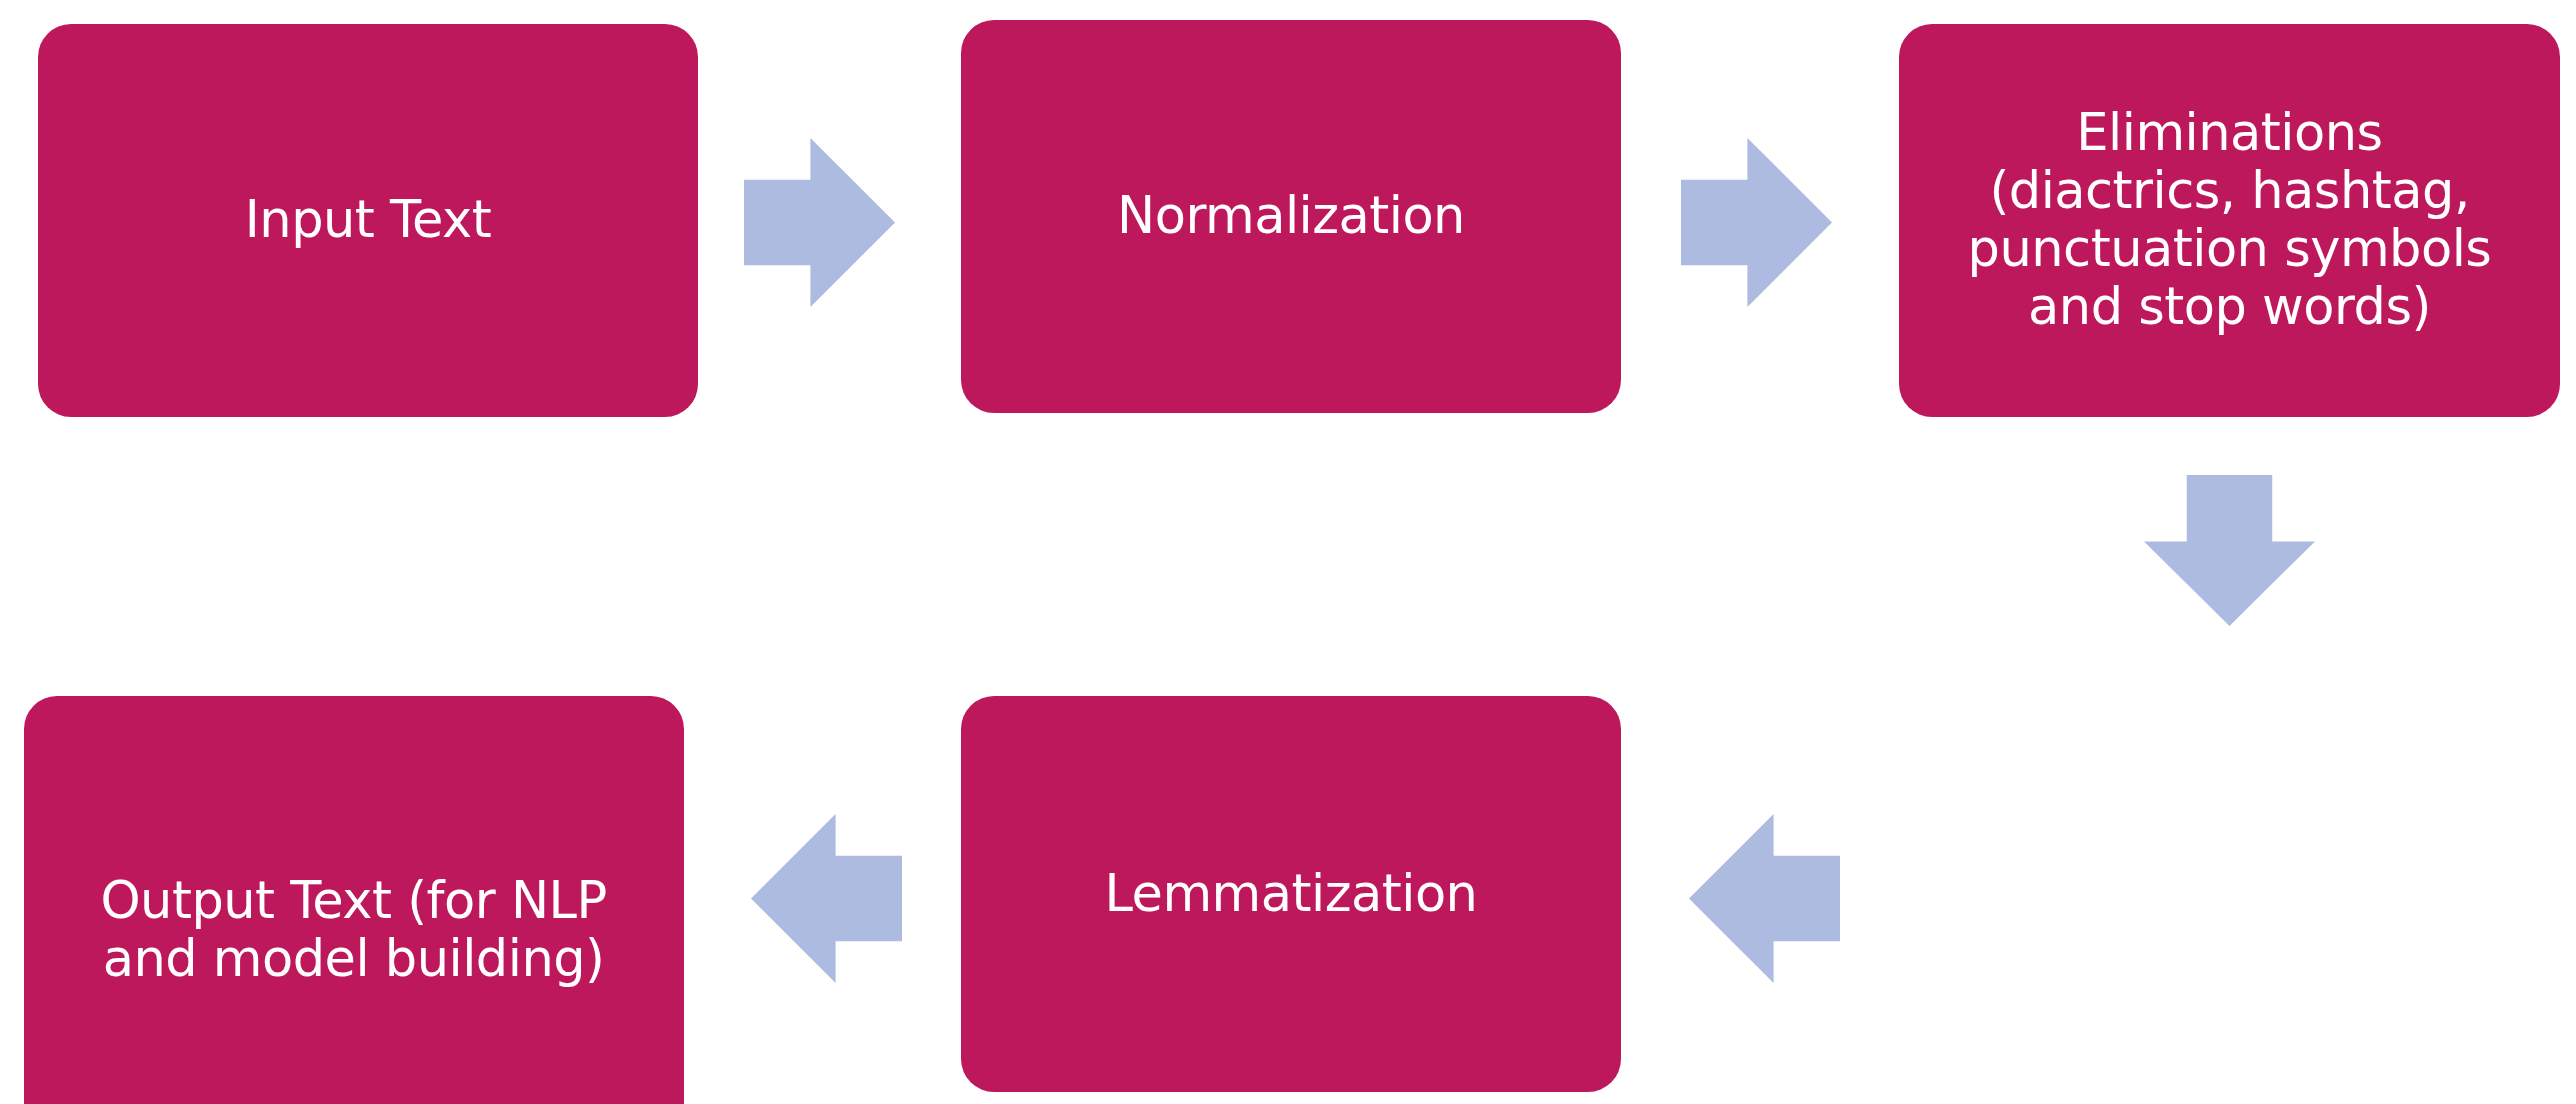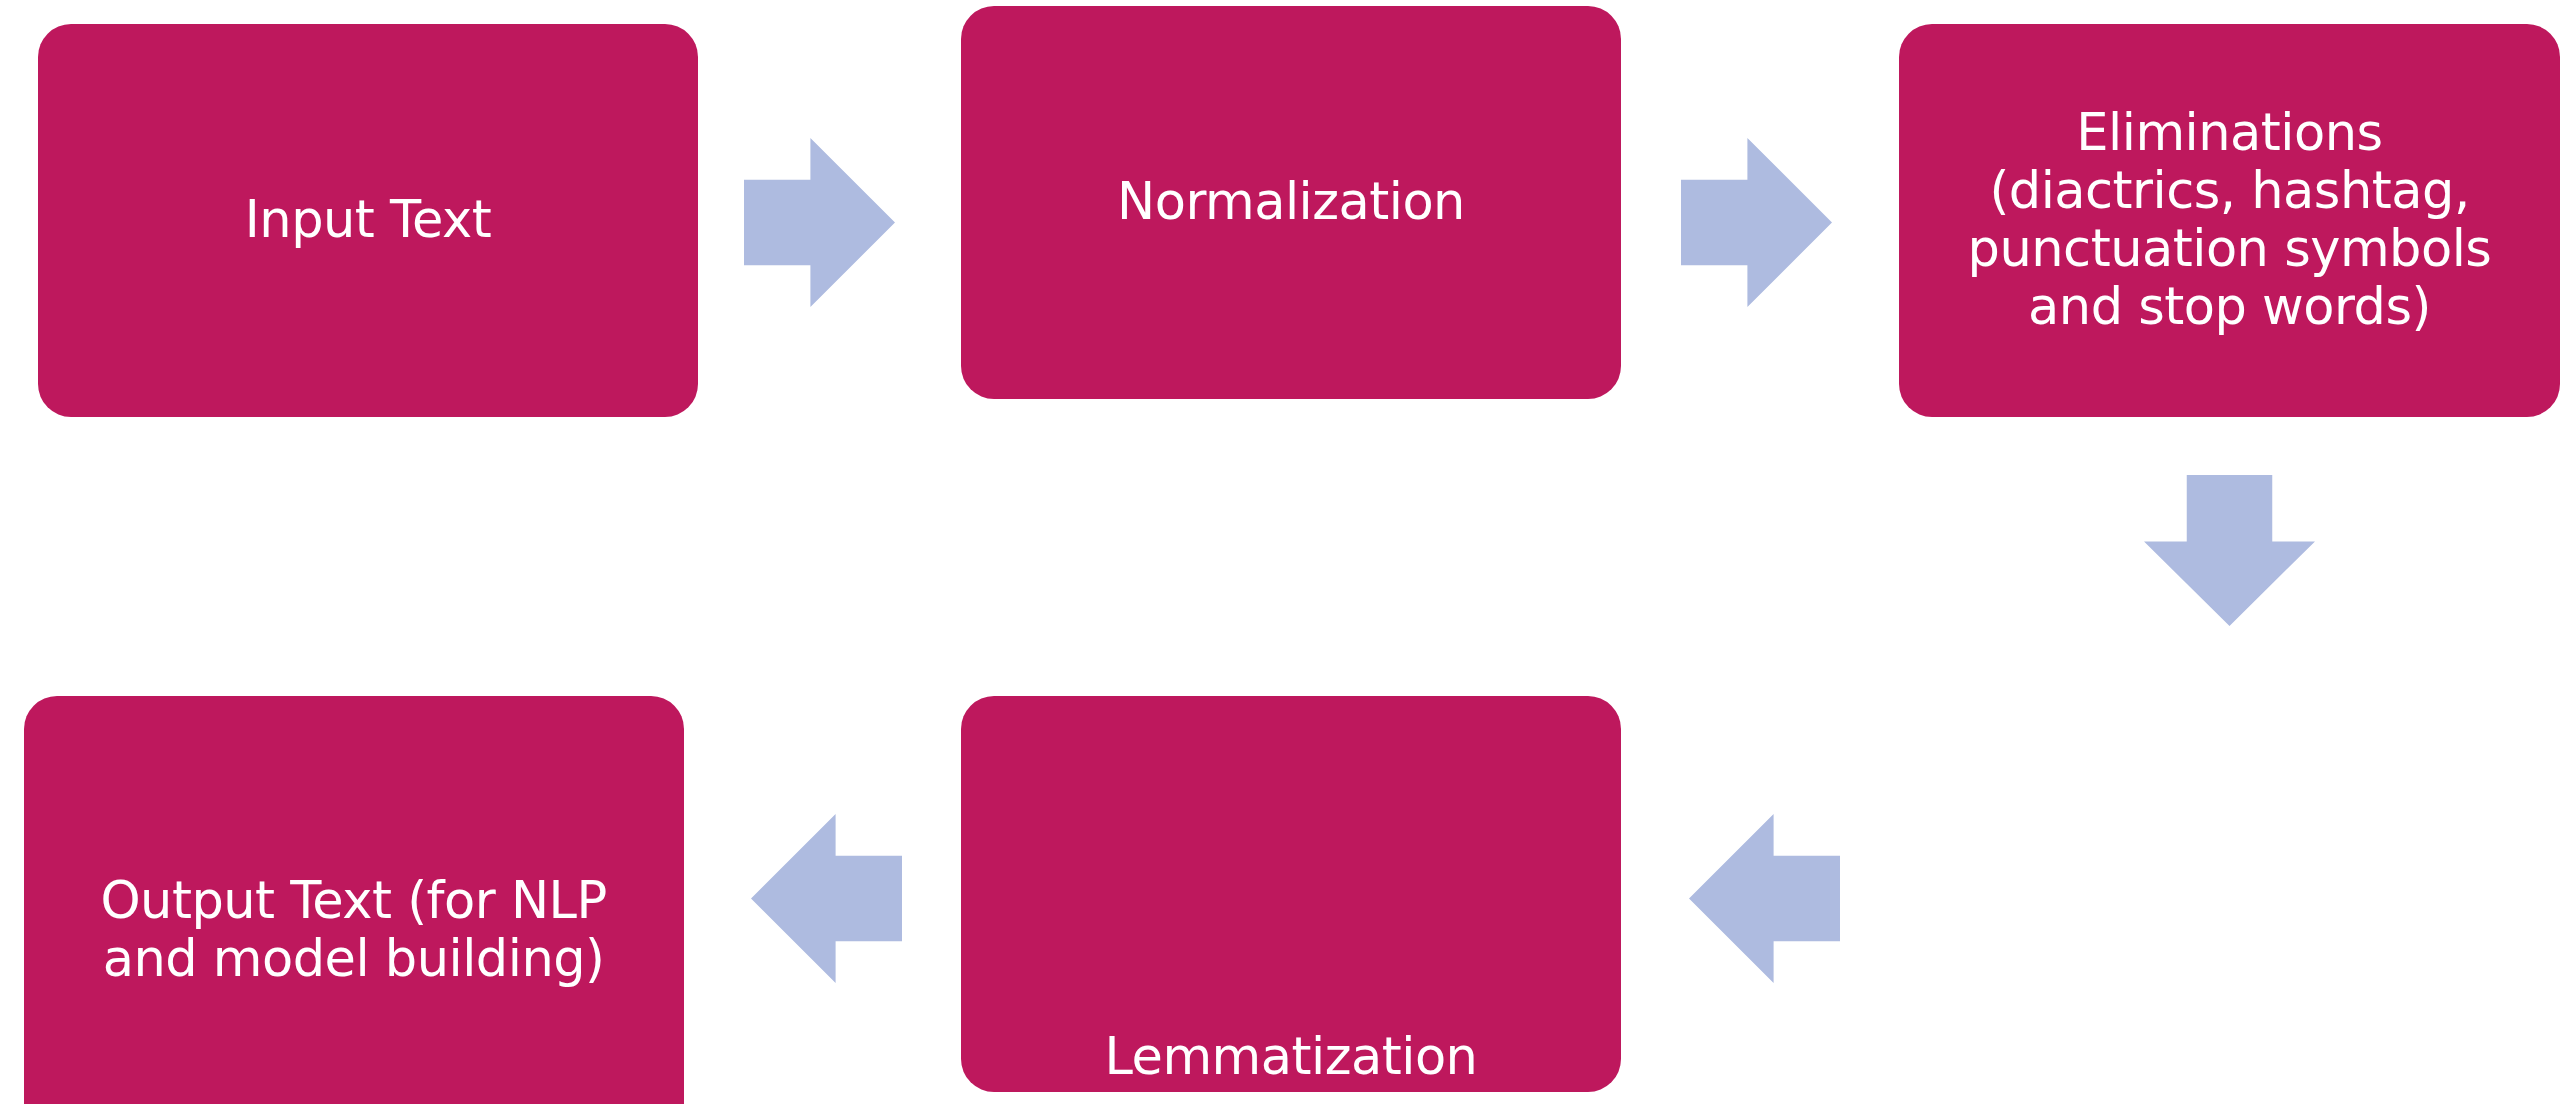--- a/index.html
+++ b/index.html
@@ -33,24 +33,24 @@
     font-family: "DejaVu Sans", sans-serif;
     font-weight: 400;
     line-height: 1.14;
     padding: 5.5px 16.4px;
     white-space: pre-line;
     letter-spacing: -0.5px;
   }
 
   
   #node-input-text      { left: 38px;   top: 23.6px;  width: 660px; height: 393px; font-size: 51px; }
-  #node-normalization   { left: 961px; top: 6px;  width: 660px; height: 393px; font-size: 51px; }
+  #node-normalization   { left: 961px; top: 20px;  width: 660px; height: 393px; font-size: 51px; }
   #node-eliminations    { left: 1899px; top: 23.6px;  width: 661px; height: 393px; font-size: 51px; }
   #node-output-text     { left: 23.6px;   top: 696px; width: 660px; height: 468px; font-size: 51px; }
-  #node-lemmatization   { left: 961px; top: 696px; width: 660px; height: 396px; font-size: 51px; align-items: flex-end; }
+  #node-lemmatization   { left: 961px; top: 696px; width: 660px; height: 396px; font-size: 51px; }
   #node-tokenization    { left: 1899px; top: 696px; width: 661px; height: 396px; font-size: 51px; }
 
   
   .arrow {
     position: absolute;
     display: block;
   }
   .arrow svg { display: block; width: 100%; height: 100%; }
 
   #arrow-input-to-normalization { left: 744px;  top: 138px; width: 151px; height: 169px; }

